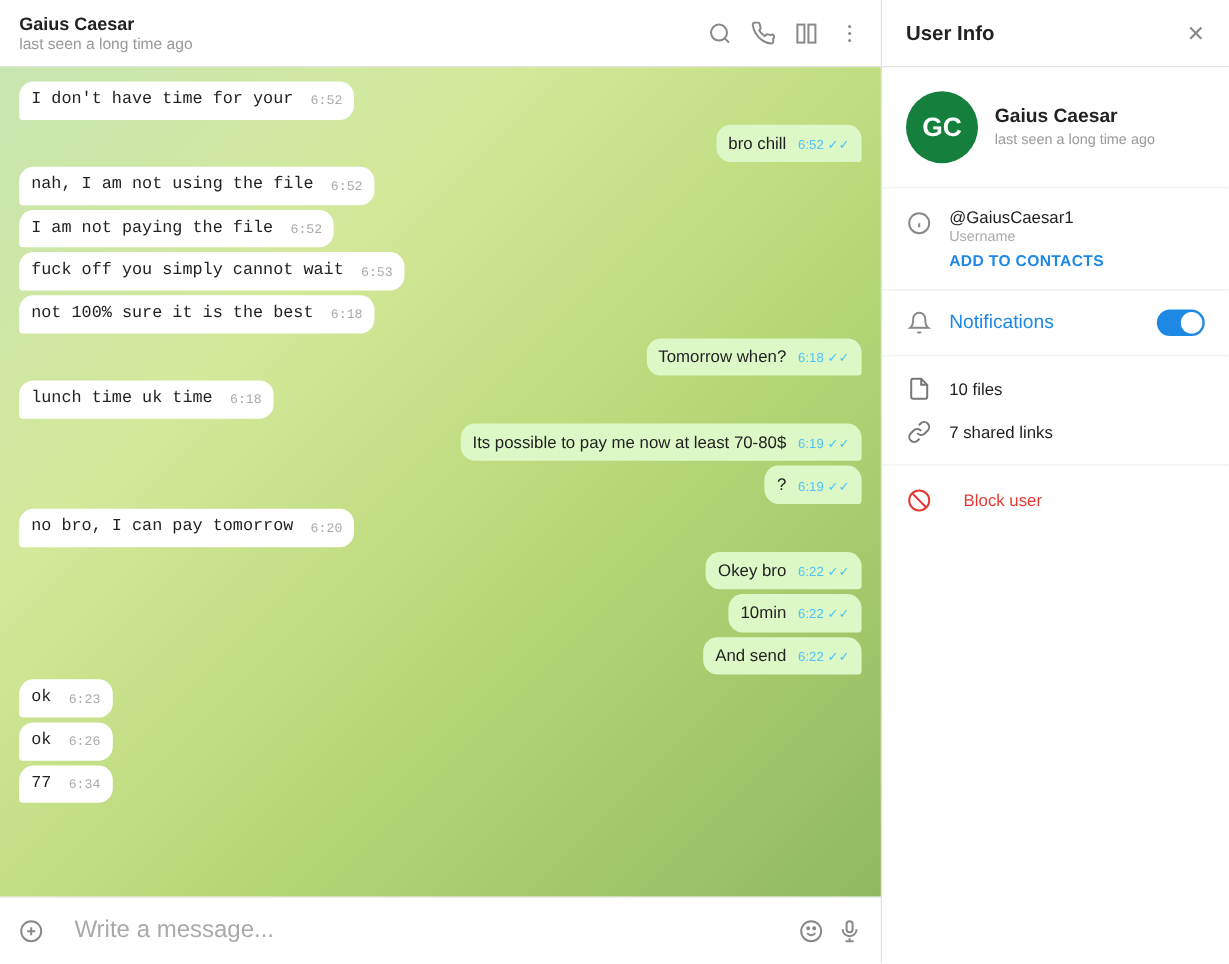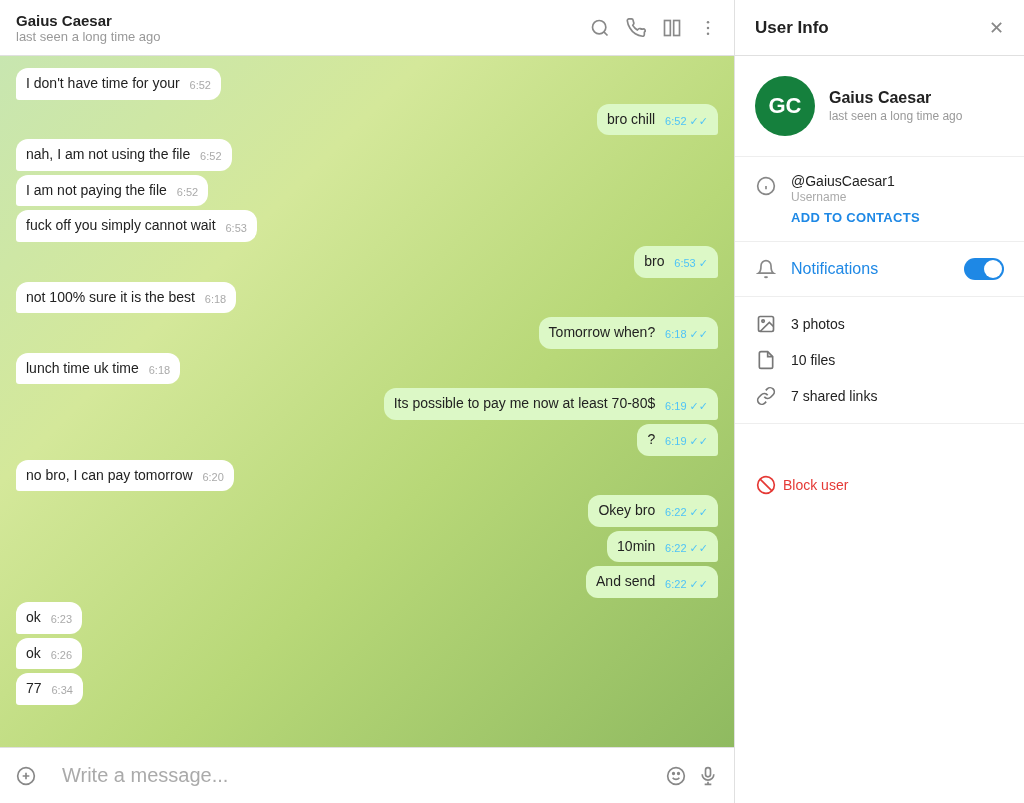--- a/index.html
+++ b/index.html
@@ -14,21 +14,21 @@
     .chat-header-status { font-size: 13px; color: #999; }
     .chat-header-actions { display: flex; gap: 16px; align-items: center; }
     .header-icon { width: 20px; height: 20px; cursor: pointer; color: #888; display: flex; align-items: center; justify-content: center; }
 
     .chat-messages { flex: 1; overflow-y: auto; padding: 12px 16px; background: linear-gradient(135deg, #c8e6b0 0%, #d4e89a 30%, #b8d878 60%, #8fba60 100%); position: relative; }
 
     
     .chat-messages::before { content: ''; position: absolute; inset: 0; background-image: none; pointer-events: none; }
 
     .message-row { display: flex; margin-bottom: 4px; }
-    .message-row.incoming { justify-content: flex-start; }
+    .message-row.incoming { justify-content: flex-start; font-family: Liberation Mono, monospace; }
     .message-row.outgoing { justify-content: flex-end; }
 
     .message-bubble { max-width: 70%; padding: 6px 10px; border-radius: 12px; font-size: 14px; line-height: 1.4; position: relative; word-break: break-word; }
     .message-bubble.incoming { background: #fff; color: #222; border-bottom-left-radius: 3px; }
     .message-bubble.outgoing { background: #dcf8c6; color: #222; border-bottom-right-radius: 3px; }
 
     .msg-time { font-size: 11px; color: #aaa; margin-left: 6px; white-space: nowrap; vertical-align: bottom; }
     .msg-time.outgoing { color: #4fc3f7; }
     .tick { font-size: 11px; color: #4fc3f7; }
 
@@ -61,21 +61,21 @@
     .notif-label { flex: 1; font-size: 16px; color: #1e88e5; }
     .toggle { width: 40px; height: 22px; border-radius: 11px; background: #1e88e5; position: relative; cursor: pointer; }
     .toggle::after { content: ''; width: 18px; height: 18px; border-radius: 50%; background: #fff; position: absolute; top: 2px; right: 2px; }
 
     .media-section { padding: 16px 20px; border-bottom: 1px solid #eee; display: flex; flex-direction: column; gap: 14px; }
     .media-row { display: flex; align-items: center; gap: 14px; cursor: pointer; }
     .media-icon { width: 22px; height: 22px; display: flex; align-items: center; justify-content: center; color: #777; flex-shrink: 0; }
     .media-label { font-size: 14px; color: #222; }
 
     .block-section { padding: 18px 20px; }
-    .block-row { display: flex; align-items: center; gap: 6px; cursor: pointer; margin-top: 32px; }
+    .block-row { display: flex; align-items: center; gap: 26px; cursor: pointer; }
     .block-icon { width: 22px; height: 22px; display: flex; align-items: center; justify-content: center; color: #e53935; flex-shrink: 0; }
     .block-label { font-size: 14px; color: #e53935; font-weight: 500; }
 
     
     svg { width: 20px; height: 20px; }
   </style>
 </head>
 <body>
 
 <div class="chat-panel">
@@ -144,26 +144,20 @@
       </div>
     </div>
 
     <div class="message-row incoming">
       <div class="message-bubble incoming">
         <span>fuck off you simply cannot wait</span>
         <span class="msg-time">6:53</span>
       </div>
     </div>
 
-    <div class="message-row outgoing">
-      <div class="message-bubble outgoing">
-        <span>bro</span>
-        <span class="msg-time outgoing">6:53 <span class="tick">✓</span></span>
-      </div>
-    </div>
 
     <div class="message-row incoming">
       <div class="message-bubble incoming">
         <span>not 100% sure it is the best</span>
         <span class="msg-time">6:18</span>
       </div>
     </div>
 
     <div class="message-row outgoing">
       <div class="message-bubble outgoing">
@@ -314,30 +308,20 @@
         </svg>
     </div>
     <span class="notif-label">Notifications</span>
     <div class="toggle"></div>
   </div>
 
   <div class="media-section">
     <div class="media-row">
       <div class="media-icon">
         <svg viewBox="0 0 24 24" fill="none" stroke="#777" stroke-width="2">
-            <rect x="3" y="3" width="18" height="18" rx="2"></rect>
-            <circle cx="8.5" cy="8.5" r="1.5"></circle>
-            <path d="m21 15-5-5L5 21"></path>
-          </svg>
-      </div>
-      <span class="media-label">3 photos</span>
-    </div>
-    <div class="media-row">
-      <div class="media-icon">
-        <svg viewBox="0 0 24 24" fill="none" stroke="#777" stroke-width="2">
             <path d="M14 2H6a2 2 0 0 0-2 2v16a2 2 0 0 0 2 2h12a2 2 0 0 0 2-2V8z"></path>
             <polyline points="14 2 14 8 20 8"></polyline>
           </svg>
       </div>
       <span class="media-label">10 files</span>
     </div>
     <div class="media-row">
       <div class="media-icon">
         <svg viewBox="0 0 24 24" fill="none" stroke="#777" stroke-width="2">
             <path d="M10 13a5 5 0 0 0 7.54.54l3-3a5 5 0 0 0-7.07-7.07l-1.72 1.71"></path>

